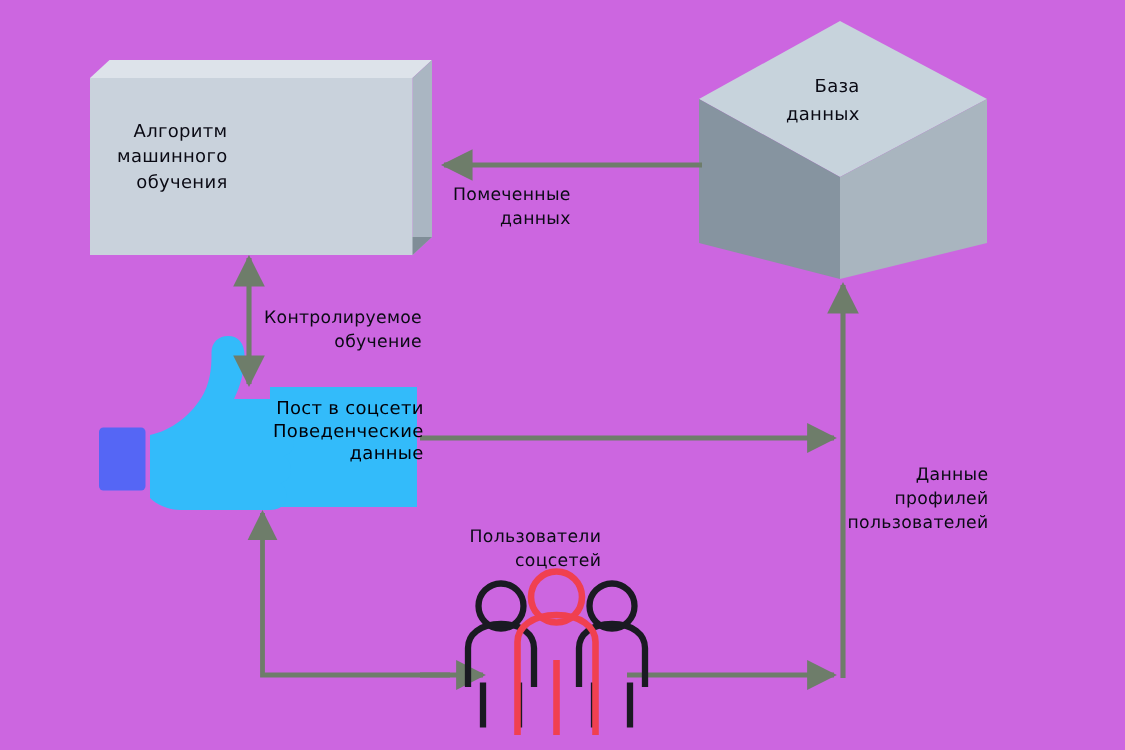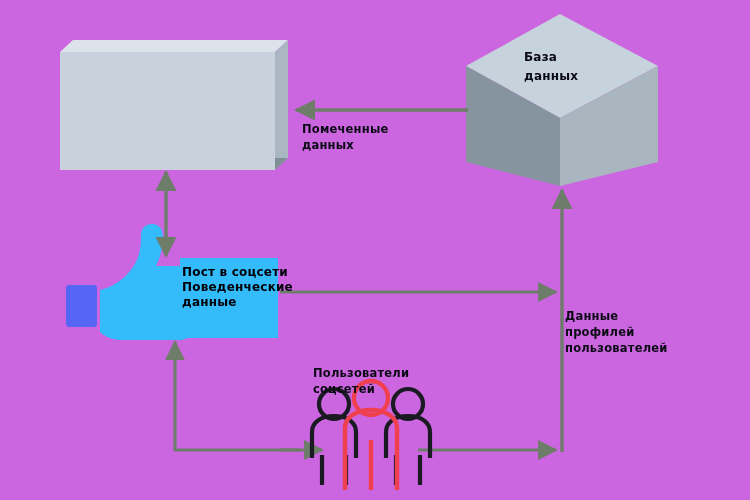--- a/index.html
+++ b/index.html
@@ -27,26 +27,27 @@
   }
   #svg-arrows { z-index: 2; }
   #svg-shapes { z-index: 1; }
   #svg-people  { z-index: 3; }
 
   .lbl {
     position: absolute;
     z-index: 6;
     color: #0a0a14;
     font-family: "DejaVu Sans", sans-serif;
-    font-weight: bold;
+    font-weight: normal;
     font-size: 11.5px;
     line-height: 16px;
     letter-spacing: 0.2px;
     white-space: pre-line;
     pointer-events: none;
+    text-align: right;
   }
   #label-ml-box {
     left: 78px;
     top: 79px;
     font-size: 12px;
     line-height: 17px;
   }
   #label-db-cube {
     left: 524px;
     top: 48px;
@@ -68,21 +69,20 @@
     line-height: 15px;
     color: #000008;
   }
   #label-profile-data {
     left: 565px;
     top: 308px;
   }
   #label-social-users {
     left: 313px;
     top: 349px;
-    margin-top: 16px;
   }
 </style>
 </head>
 <body>
 
 <div id="canvas">
 
   <svg class="layer" id="svg-shapes" viewBox="0 0 750 500">
 
     <g>
@@ -157,27 +157,32 @@
       <line x1="420" y1="455" x2="420" y2="485"></line>
     </g>
 
     <g fill="none" stroke="#f04050" stroke-width="4.4">
       <circle cx="371" cy="398" r="17"></circle>
       <path d="M345 490 L345 428 C345 418 355 410 371 410 C387 410 397 418 397 428 L397 490"></path>
       <line x1="371" y1="440" x2="371" y2="490"></line>
     </g>
   </svg>
 
+  <div class="lbl" id="label-ml-box">Алгоритм
+машинного
+обучения</div>
 
   <div class="lbl" id="label-db-cube">База
 данных</div>
 
   <div class="lbl" id="label-tagged-data">Помеченные
 данных</div>
 
+  <div class="lbl" id="label-supervised">Контролируемое
+обучение</div>
 
   <div class="lbl" id="label-bubble">Пост в соцсети
 Поведенческие
 данные</div>
 
   <div class="lbl" id="label-profile-data">Данные
 профилей
 пользователей</div>
 
   <div class="lbl" id="label-social-users">Пользователи

